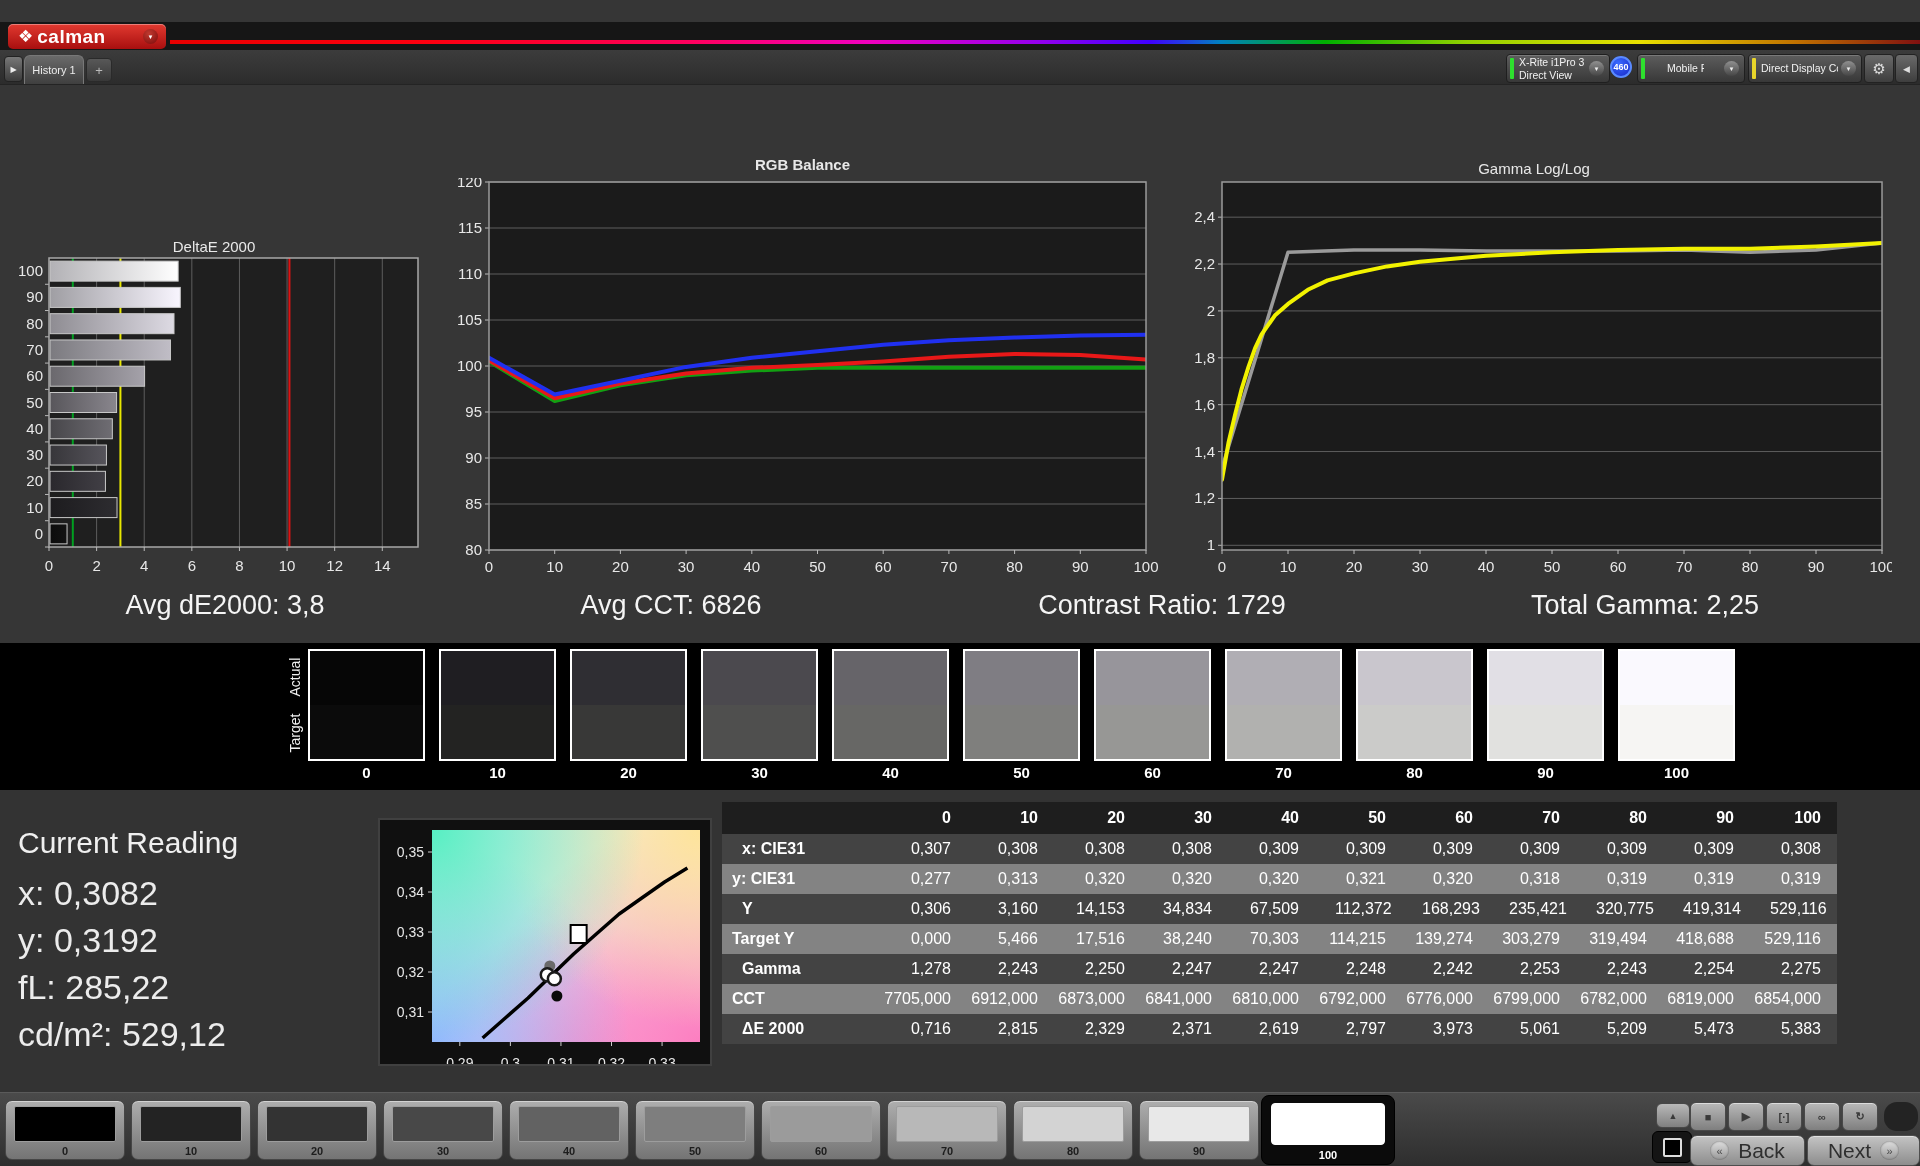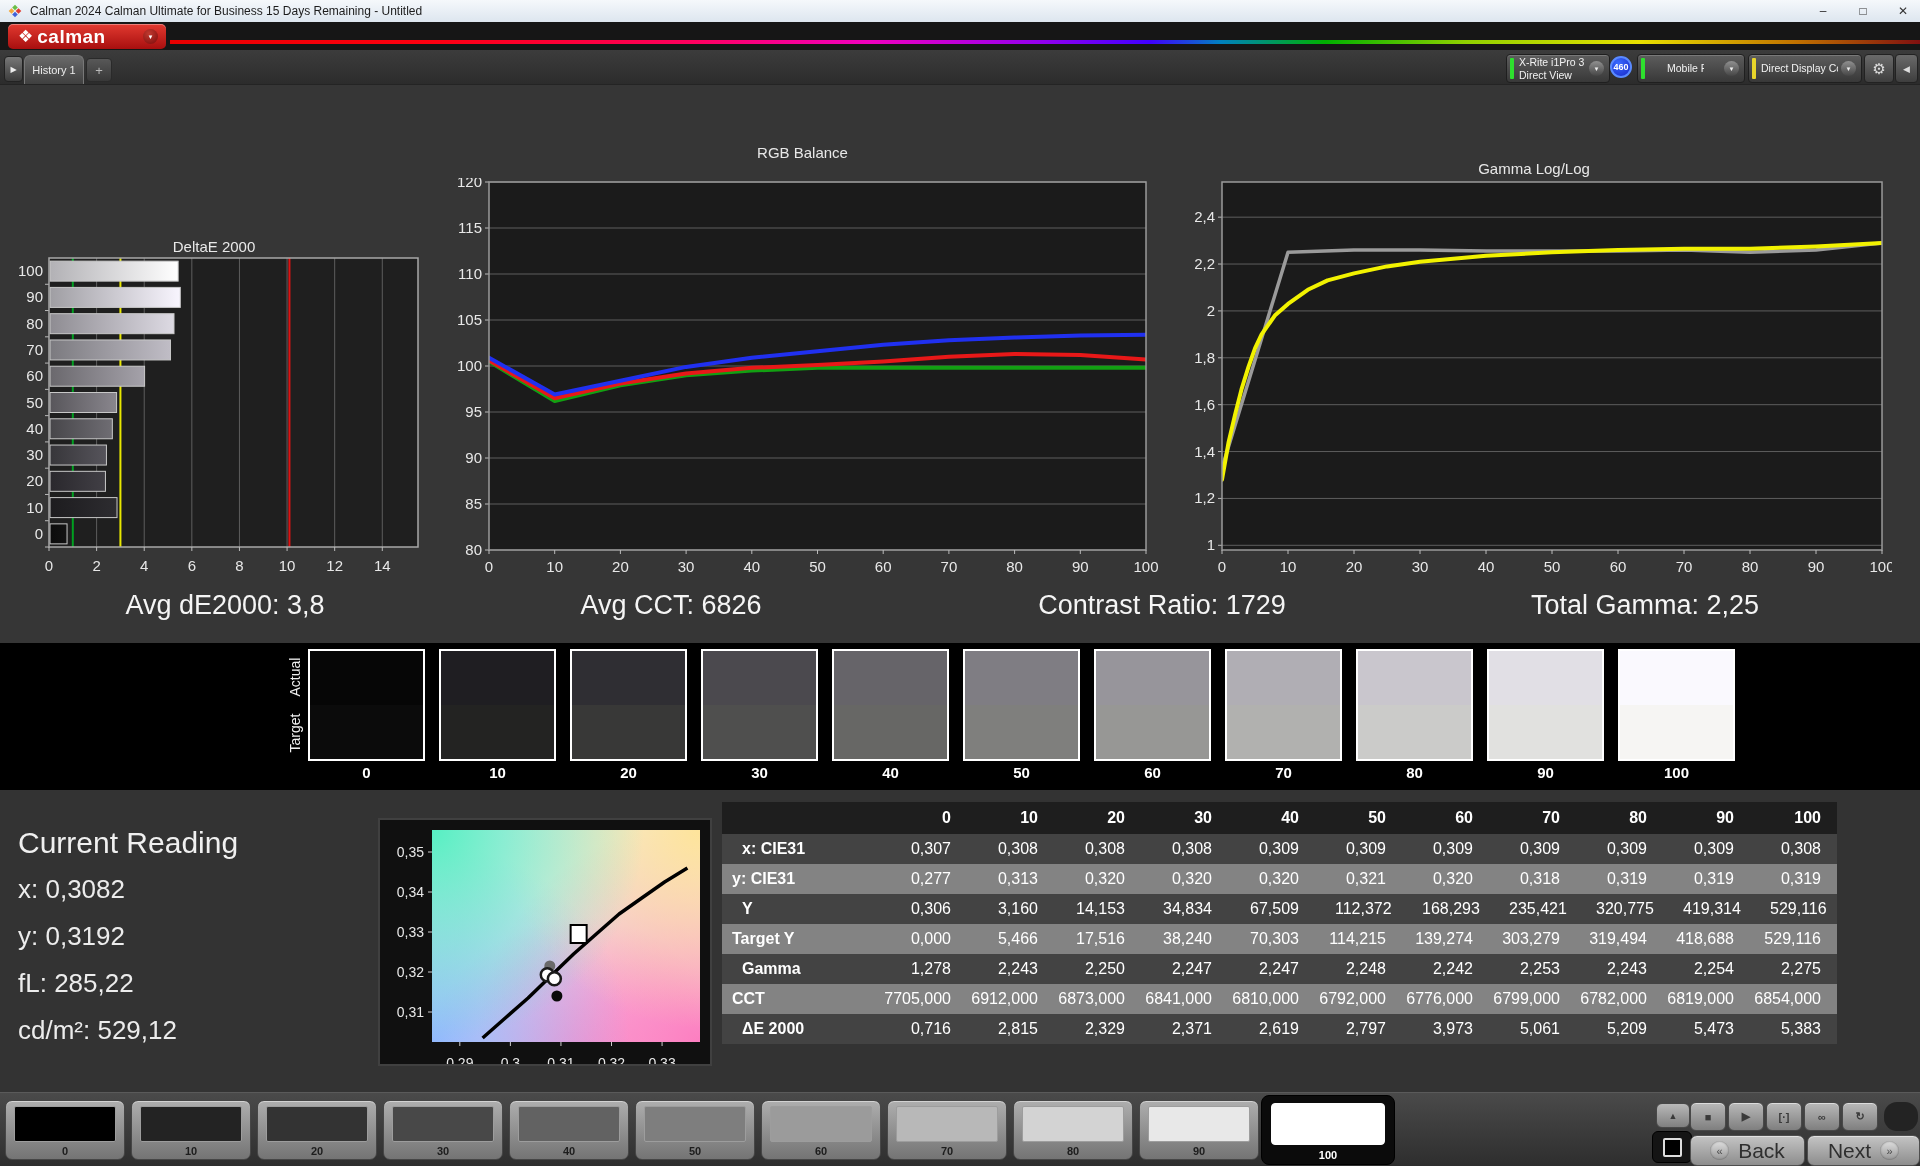--- a/index.html
+++ b/index.html
@@ -53,37 +53,37 @@
   .tb-gear{position:absolute;left:1864px;top:54px;width:28px;height:27px;border-radius:4px;
         background:linear-gradient(#6a6a6a,#3e3e3e);border:1px solid #222;color:#ddd;font-size:15px;
         display:flex;align-items:center;justify-content:center;}
   .tb-collapse{position:absolute;left:1895px;top:54px;width:21px;height:27px;border-radius:4px;
         background:linear-gradient(#6a6a6a,#3e3e3e);border:1px solid #222;color:#ddd;font-size:9px;
         display:flex;align-items:center;justify-content:center;}
   
   .page-title{position:absolute;left:28px;top:150px;font-size:46px;color:#f3f1ee;letter-spacing:.5px;}
   .chart-title{position:absolute;text-align:center;font-size:15px;color:#e8e8e8;}
   #title-deltae{left:8px;top:238px;width:412px;}
-  #title-rgb{left:445px;top:144px;width:715px;}
+  #title-rgb{left:445px;top:156px;width:715px;font-weight:bold;}
   #title-gamma{left:1176px;top:160px;width:716px;}
   .chart-svg{position:absolute;}
   #chart-deltae{left:8px;top:256px;}
   #chart-rgb{left:445px;top:178px;}
   #chart-gamma{left:1176px;top:178px;}
   .summary-item{position:absolute;top:590px;transform:translateX(-50%);font-size:27px;color:#f5f5f5;white-space:nowrap;}
   
   .strip{position:absolute;left:0;top:643px;width:1920px;height:147px;background:#000;}
   .rot-label{position:absolute;width:60px;height:18px;text-align:center;color:#f0f0f0;font-size:14px;transform:rotate(-90deg);}
   .sw{position:absolute;top:6px;width:113px;height:108px;border:2px solid #fff;}
   .sw div{height:50%;}
   .sw-label{position:absolute;top:121px;width:117px;text-align:center;color:#fff;font-size:15px;font-weight:bold;}
   
   .lower{position:absolute;left:0;top:790px;width:1920px;height:302px;background:#333333;}
   .cr-title{position:absolute;left:18px;top:36px;font-size:30px;color:#f0f0f0;}
-  .cr-line{position:absolute;left:18px;font-size:26px;color:#ececec;}
+  .cr-line{position:absolute;left:18px;font-size:34px;color:#ececec;}
   .cie-panel{position:absolute;left:378px;top:28px;width:334px;height:248px;background:#101010;
              border:2px solid #404040;box-sizing:border-box;}
   .cie-bg{position:absolute;left:52px;top:10px;width:268px;height:212px;background-color:#efe9f0;
       background-image:
         radial-gradient(circle at 0% 0%, rgba(70,240,190,.9), rgba(70,240,190,0) 62%),
         radial-gradient(circle at 100% 0%, rgba(255,228,150,.95), rgba(255,228,150,0) 58%),
         radial-gradient(circle at 0% 100%, rgba(135,180,255,.9), rgba(135,180,255,0) 58%),
         radial-gradient(circle at 100% 100%, rgba(255,110,185,.85), rgba(255,110,185,0) 65%),
         radial-gradient(circle at 55% 115%, rgba(255,140,205,.8), rgba(255,140,205,0) 55%);}
   #cie-svg{position:absolute;left:0;top:0;}
@@ -120,34 +120,20 @@
         display:flex;align-items:center;justify-content:center;gap:9px;box-shadow:inset 0 1px 0 rgba(255,255,255,.5);box-sizing:border-box;}
   .circ{width:19px;height:19px;border-radius:50%;background:linear-gradient(#e0e0e0,#979797);
         box-shadow:inset 0 0 2px #555;color:#4a4a4a;font-size:11px;display:flex;align-items:center;justify-content:center;}
   svg text{font-family:"Liberation Sans",sans-serif;}
 </style>
 </head>
 <body>
 
 <div id="screen">
 
-  <div class="titlebar">
-    <svg class="app-icon" viewBox="0 0 20 20">
-      <polygon points="10,1 14,5 10,9 6,5" fill="#6abe45"></polygon>
-      <polygon points="15,6 19,10 15,14 11,10" fill="#e03a2f"></polygon>
-      <polygon points="10,11 14,15 10,19 6,15" fill="#4062d8"></polygon>
-      <polygon points="5,6 9,10 5,14 1,10" fill="#f2a93b"></polygon>
-    </svg>
-    <span class="title-text">Calman 2024 Calman Ultimate for Business 15 Days Remaining  - Untitled</span>
-    <div class="win-controls">
-      <span class="win-btn">–</span>
-      <span class="win-btn">□</span>
-      <span class="win-btn">✕</span>
-    </div>
-  </div>
 
   <div class="logo-row">
     <div class="calman-logo">
       <span class="logo-diamond">❖</span>
       <span class="logo-text">calman</span>
       <span class="logo-chevron">▼</span>
     </div>
     <div class="rainbow"></div>
   </div>
 

